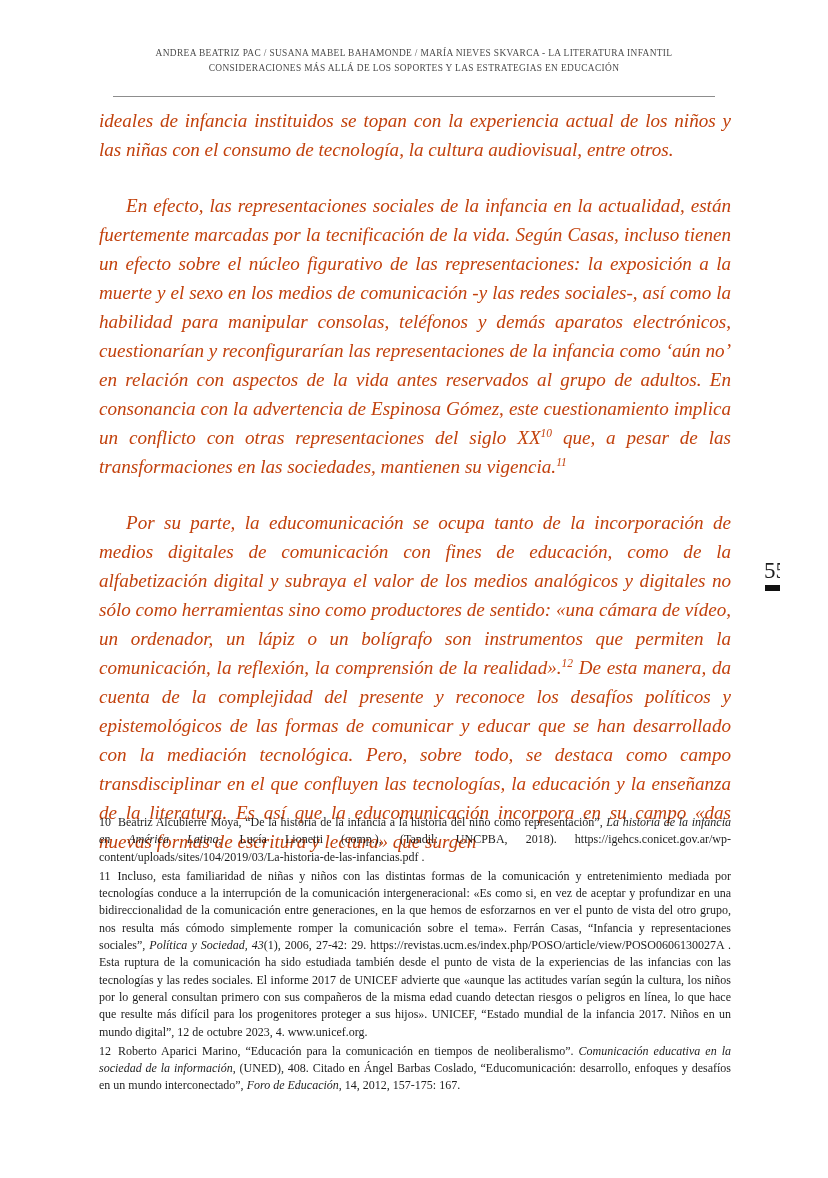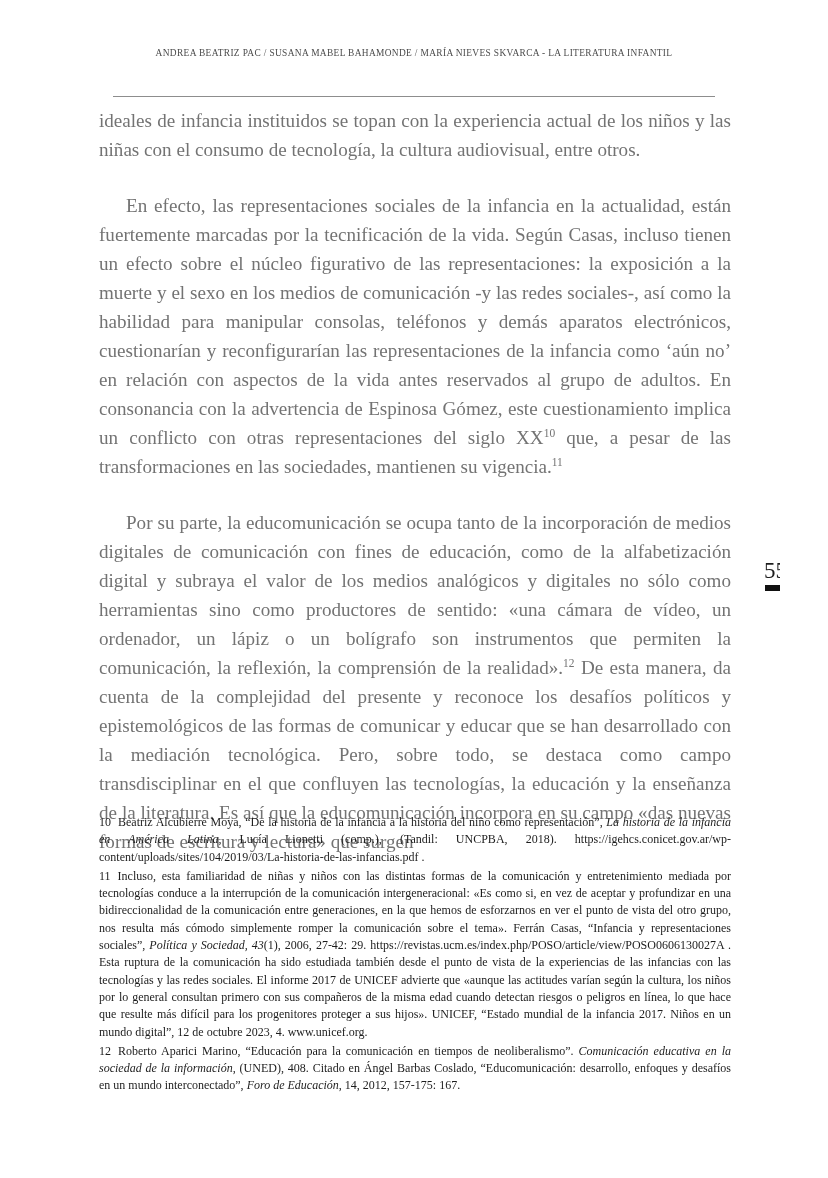--- a/index.html
+++ b/index.html
@@ -51,22 +51,23 @@
     left: 99px;
     top: 106px;
     width: 632px;
   }
   p.body-p {
     margin: 0;
     font-size: 19.1px;
     line-height: 29.0px;
     text-align: justify;
     text-justify: inter-word;
-    color: #737373;
+    color: #c2410c;
     hyphens: none;
+    font-style: italic;
   }
   p.body-p.indent {
     text-indent: 27px;
     margin-top: 27px;
   }
   sup.fn {
     font-size: 0.60em;
     vertical-align: super;
     line-height: 0;
   }
@@ -134,20 +135,21 @@
     margin-left: 1px;
   }
 </style>
 </head>
 <body>
 
 <div class="page">
 
   <div class="runhead">
     <div class="runhead-line">ANDREA BEATRIZ PAC / SUSANA MABEL BAHAMONDE  / MARÍA NIEVES SKVARCA - LA LITERATURA INFANTIL</div>
+    <div class="runhead-line">CONSIDERACIONES MÁS ALLÁ DE LOS SOPORTES Y LAS ESTRATEGIAS EN EDUCACIÓN</div>
   </div>
   <div class="runhead-rule"></div>
 
   <div class="body-col">
 
     <p class="body-p">
       <span>ideales de infancia instituidos se topan con la experiencia actual de los niños y las niñas con el consumo de tecnología, la cultura audiovisual,  entre otros.</span>
     </p>
 
     <p class="body-p indent">

